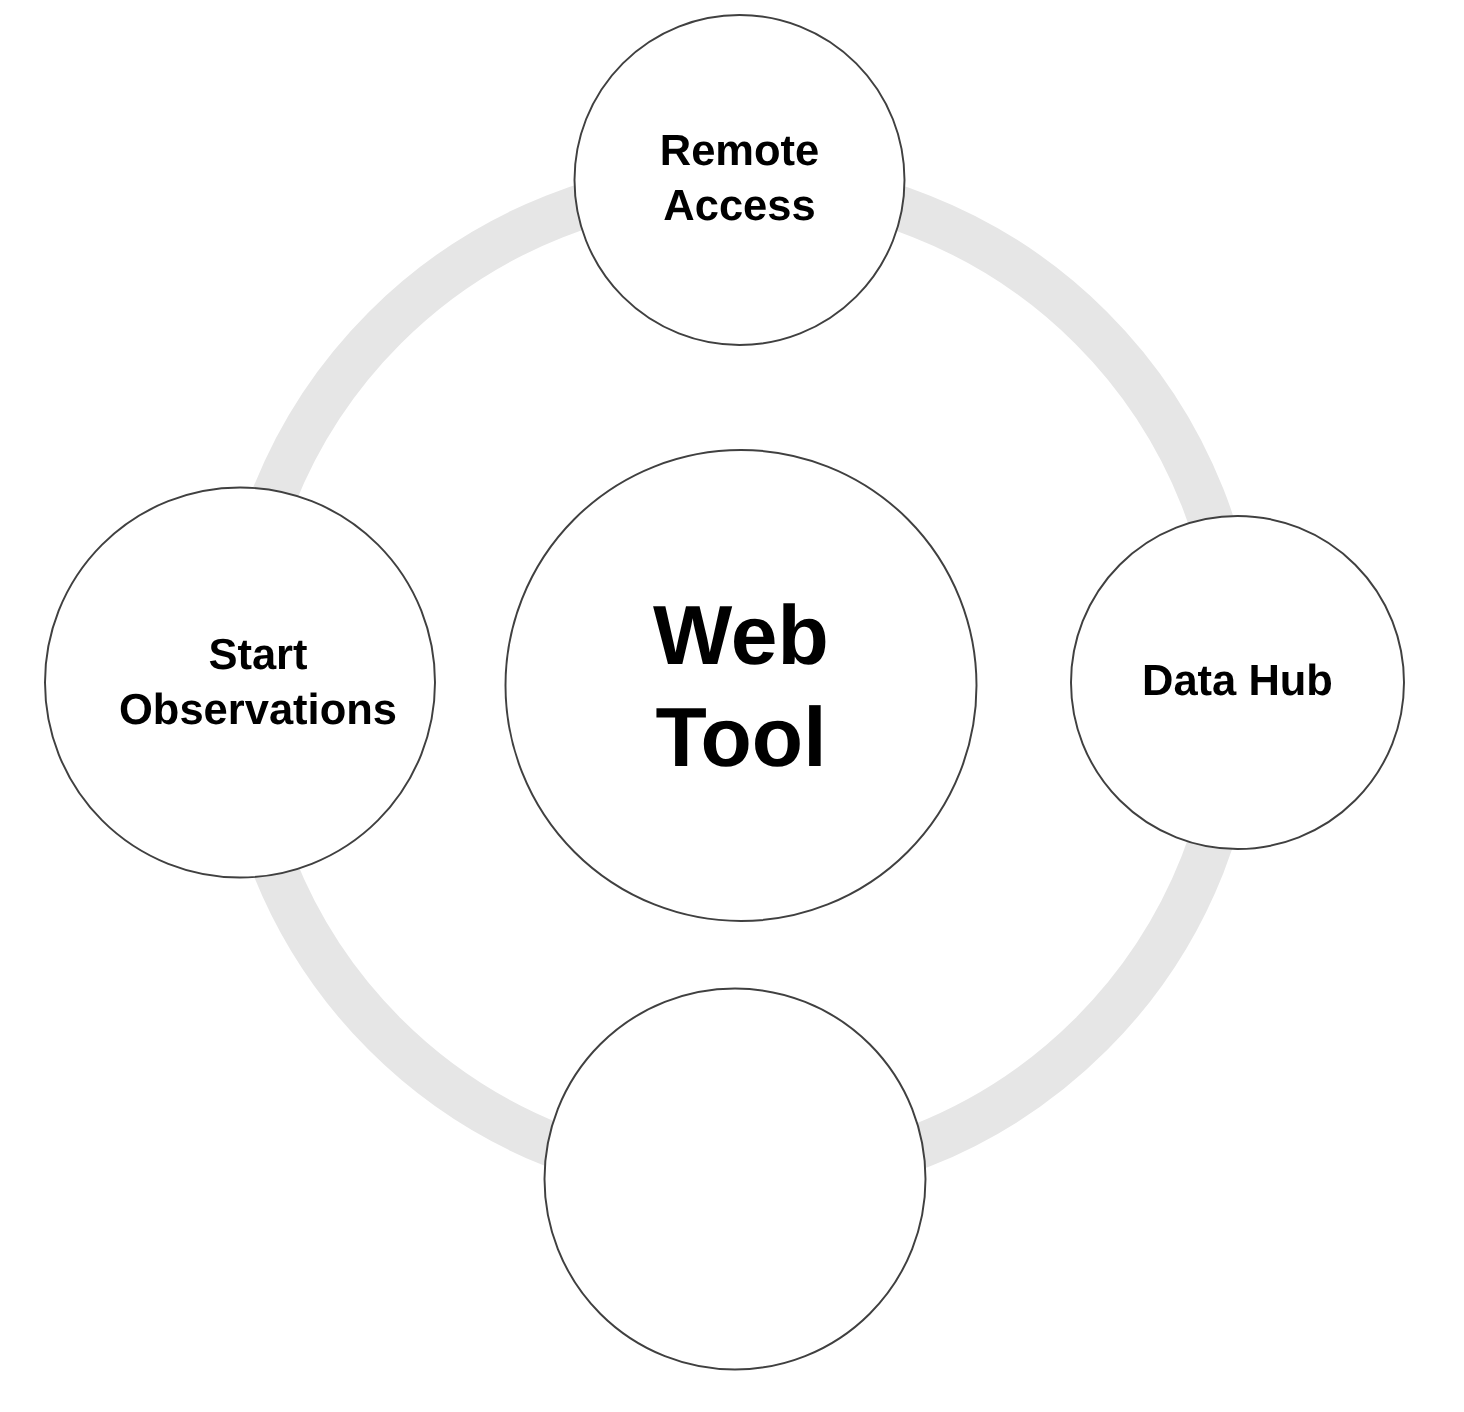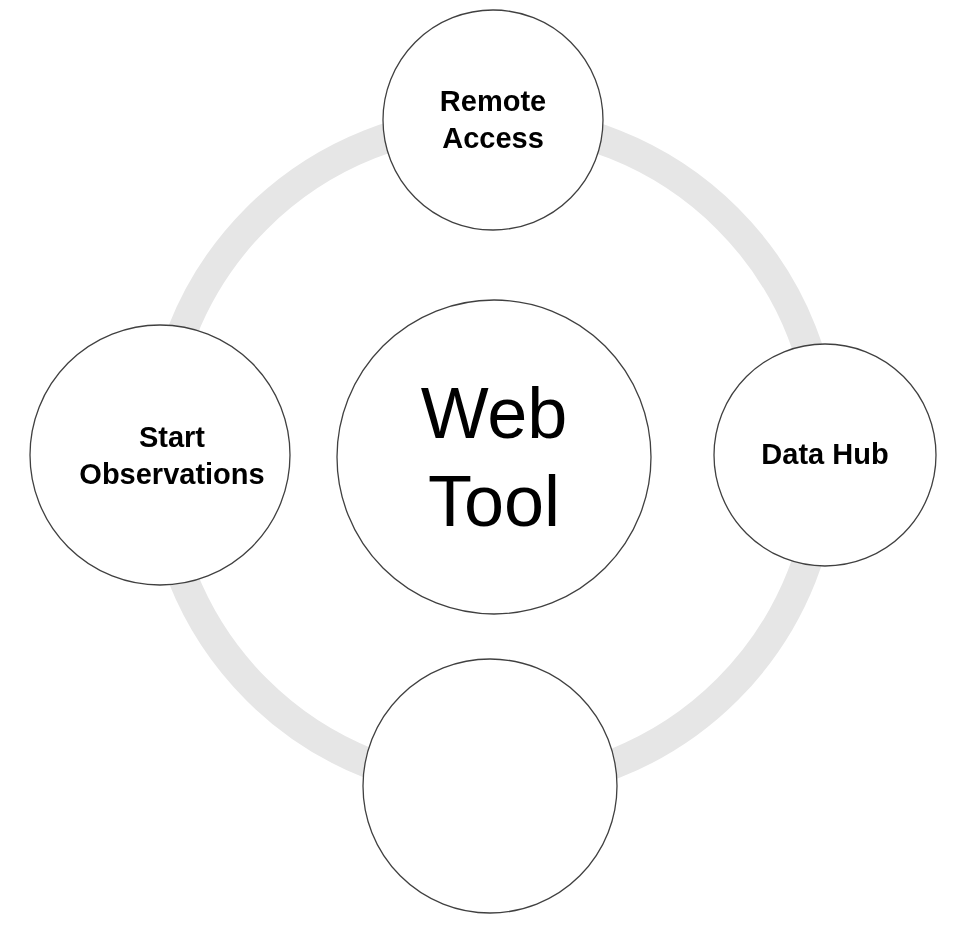--- a/index.html
+++ b/index.html
@@ -27,22 +27,22 @@
     color: #000000;
     pointer-events: none;
   }
   .satellite-label {
     font-size: 29px;
     font-weight: bold;
     line-height: 1.28;
     letter-spacing: 0px;
   }
   .center-label {
-    font-size: 72px;
-    font-weight: 400;
+    font-size: 56px;
+    font-weight: 700;
     line-height: 1.22;
   }
   .label-top    { left: 493px; top: 120px; width: 160px; }
   .label-right  { left: 825px; top: 455px; width: 190px; }
   .label-bottom { left: 490px; top: 789px; width: 190px; }
   .label-left   { left: 172px; top: 456px; width: 212px; }
   .label-center { left: 494px; top: 458px; width: 240px; }
 </style>
 </head>
 <body>

